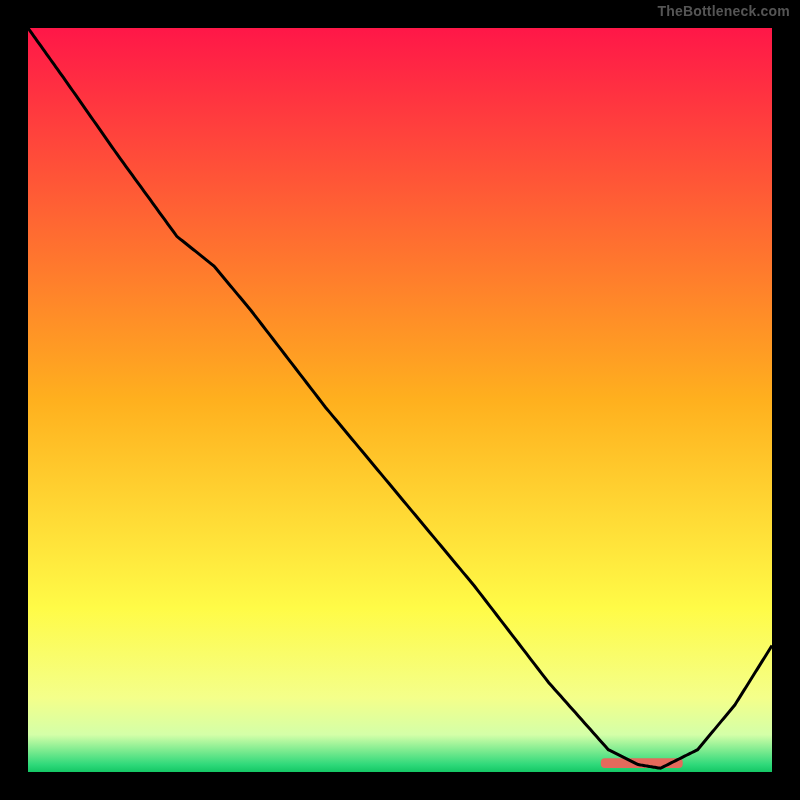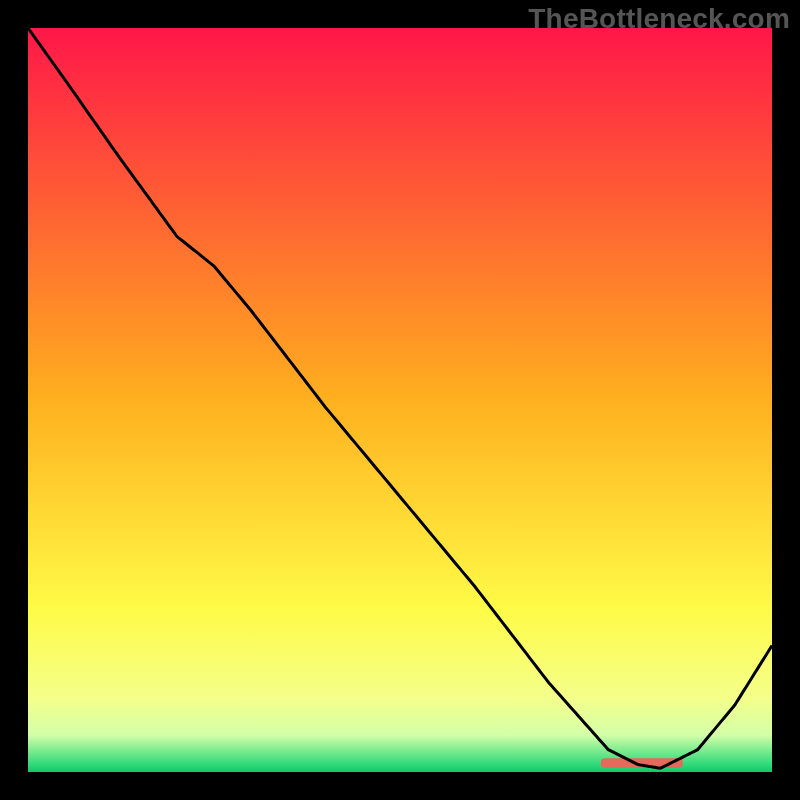--- a/index.html
+++ b/index.html
@@ -15,21 +15,21 @@
     position: relative;
     width: 800px;
     height: 800px;
     background: #000000;
   }
   .watermark {
     position: absolute;
     top: 3px;
     right: 10px;
     color: #555555;
-    font-size: 28px;
+    font-size: 14px;
     font-weight: 600;
     letter-spacing: 0.2px;
     z-index: 3;
   }
   .plot {
     position: absolute;
     left: 28px;
     top: 28px;
     width: 744px;
     height: 744px;

